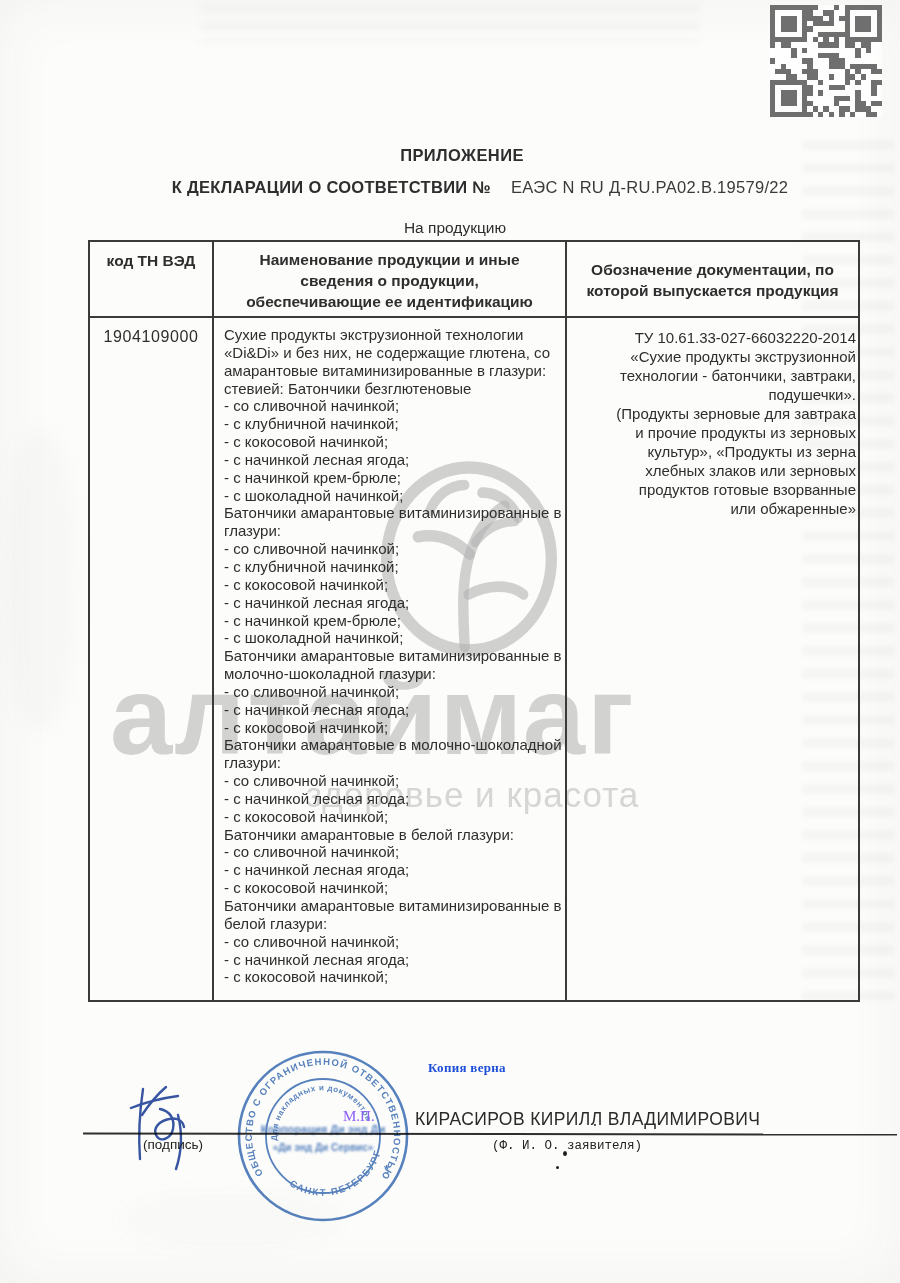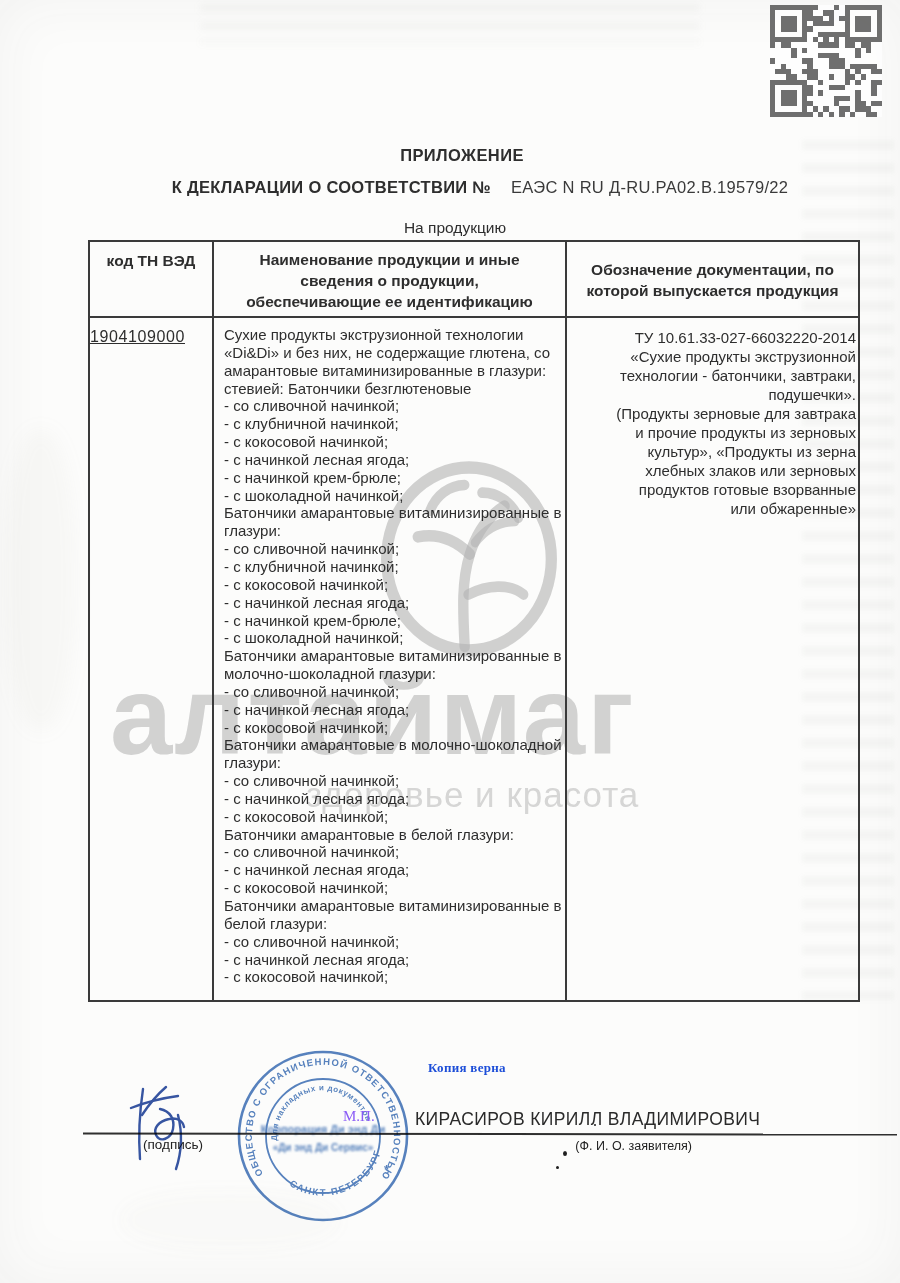--- a/index.html
+++ b/index.html
@@ -43,32 +43,32 @@
   .t-row{display:grid;grid-template-columns:124px 353px 291px;}
   .t-row.header{height:76px;border-bottom:2px solid #3a3a3a;box-sizing:border-box;}
   .t-row.body{height:682px;}
   .cell{box-sizing:border-box;overflow:hidden;}
   .cell.c1,.cell.c2{border-right:2px solid #3a3a3a;}
   .hcell{font-weight:bold;font-size:15.5px;text-align:center;}
   .hcell.c1{padding-top:10px;}
   .hcell.c2{padding-top:7px;}
   .hcell.c3{padding-top:17px;}
   .hline{line-height:21px;white-space:nowrap;}
-  .code-cell{font-size:16px;padding-top:10px;letter-spacing:.6px;text-decoration:underline;}
+  .code-cell{font-size:16px;text-align:center;padding-top:10px;letter-spacing:.6px;}
   .product-cell{padding:8px 4px 0 10px;font-size:15px;}
   .product-cell .tline{line-height:17.85px;white-space:nowrap;}
   .doc-cell{padding:10px 2px 0 10px;font-size:15px;}
   .doc-cell .tline{line-height:19px;white-space:nowrap;text-align:right;}
   
   .copy-note{position:absolute;left:428px;top:1060px;z-index:3;
     font-family:"Liberation Serif",serif;font-weight:bold;font-size:13px;color:#1d4ed8;letter-spacing:.3px;}
   .sig-line{position:absolute;left:83px;top:1133px;width:814px;height:2px;background:#2f2f2f;z-index:3;transform:rotate(.08deg);}
   .sig-label{position:absolute;left:143px;top:1137px;z-index:3;font-size:13.5px;color:#222;}
   .fio-name{position:absolute;left:415px;top:1109px;z-index:3;font-size:17.5px;color:#2a2a2a;letter-spacing:.4px;white-space:nowrap;}
-  .fio-label{position:absolute;left:492px;top:1139px;width:200px;text-align:right;z-index:3;font-size:12.5px;color:#222;}
+  .fio-label{position:absolute;left:492px;top:1139px;width:200px;text-align:left;z-index:3;font-size:12.5px;color:#222;font-family:Liberation Mono, monospace;}
   .mp-mark{position:absolute;left:343px;top:1108px;z-index:5;
     font-family:"Liberation Serif",serif;font-size:15px;color:#8b5cf6;}
   .stamp{position:absolute;left:234px;top:1047px;width:178px;height:180px;z-index:4;
     opacity:.86;mix-blend-mode:multiply;}
   .signature{position:absolute;left:118px;top:1075px;width:92px;height:100px;z-index:4;mix-blend-mode:multiply;}
   .speck{position:absolute;background:#1f1f1f;border-radius:50%;z-index:3;}
   .sp1{left:563px;top:1151px;width:4px;height:5px;}
   .sp2{left:556px;top:1166px;width:3px;height:3px;}
   .sp3{left:594px;top:1124px;width:2px;height:2px;}
   

